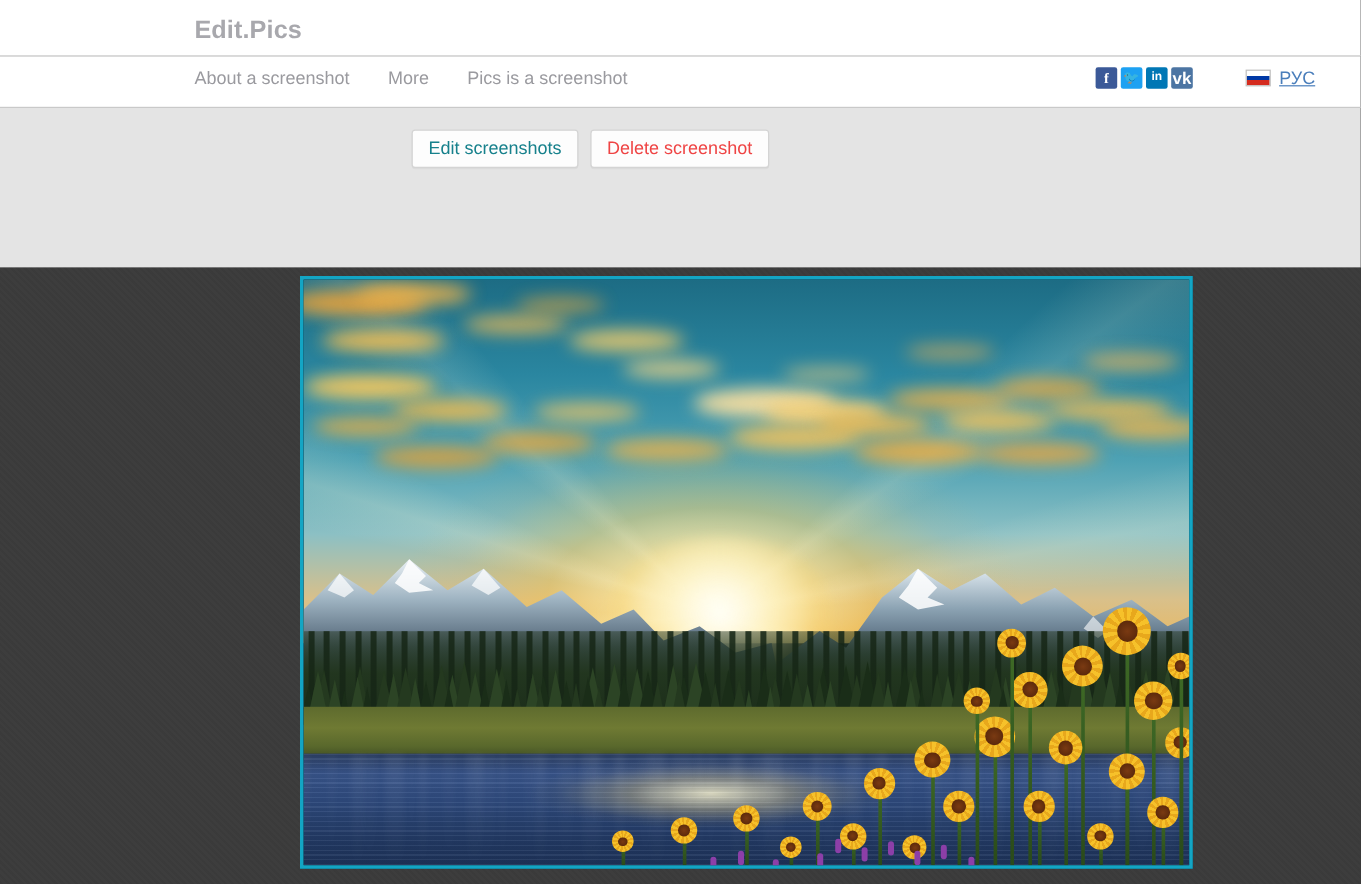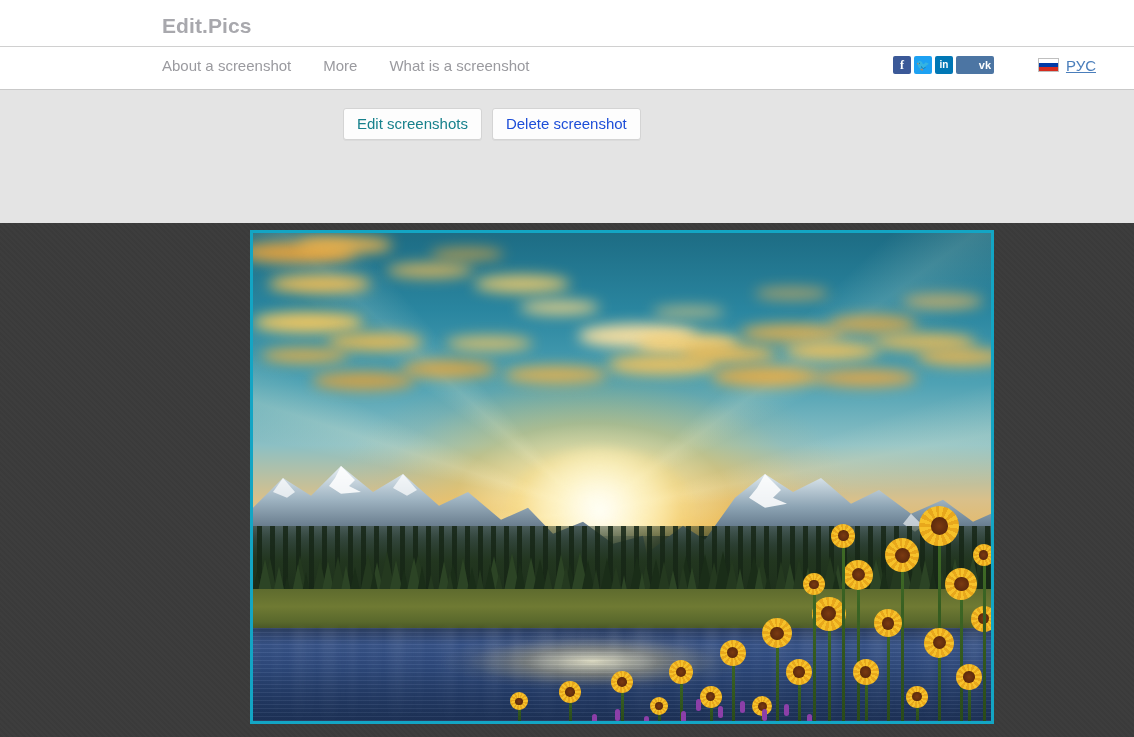--- a/index.html
+++ b/index.html
@@ -82,21 +82,21 @@
     justify-content: center;
     color: #fff;
     font-size: 12px;
     font-weight: bold;
     cursor: pointer;
     line-height: 1;
   }
   .soc.fb { background: #3b5998; font-family: "Liberation Serif", serif; }
   .soc.tw { background: #1da1f2; font-size: 11px; }
   .soc.li { background: #0077b5; font-size: 10px; }
-  .soc.vk { background: #4c75a3; font-size: 11px; padding-left: 20px; }
+  .soc.vk { background: #4c75a3; font-size: 14px; }
 
   .lang {
     display: flex;
     align-items: center;
     gap: 7px;
     cursor: pointer;
   }
   .flag {
     width: 21px;
     height: 14px;
@@ -132,21 +132,21 @@
     border: 1px solid #d4d4d4;
     border-radius: 3px;
     padding: 7px 13px 8px;
     font-size: 15px;
     cursor: pointer;
     font-family: "Liberation Sans", sans-serif;
     line-height: 1;
     box-shadow: 0 1px 0 rgba(0,0,0,0.04);
   }
   .ghost-btn.edit { color: #17818c; }
-  .ghost-btn.delete { color: #1d4ed8; }
+  .ghost-btn.delete { color: #ef4444; }
 
   .url-label {
     position: absolute;
     left: 162px;
     top: 156px;
     font-size: 16px;
     color: #8d8d92;
   }
   .url-input {
     position: absolute;
@@ -428,21 +428,21 @@
 <body>
 
 <div class="header">
   <div class="brand">Edit.Pics</div>
 </div>
 
 <div class="nav">
   <div class="nav-links">
     <a class="nav-link">About a screenshot</a>
     <a class="nav-link">More</a>
-    <a class="nav-link">What is a screenshot</a>
+    <a class="nav-link">Pics is a screenshot</a>
   </div>
   <div class="nav-right">
     <div class="social">
       <div class="soc fb">f</div>
       <div class="soc tw">🐦</div>
       <div class="soc li">in</div>
       <div class="soc vk">vk</div>
     </div>
     <div class="lang">
       <div class="flag"></div>

